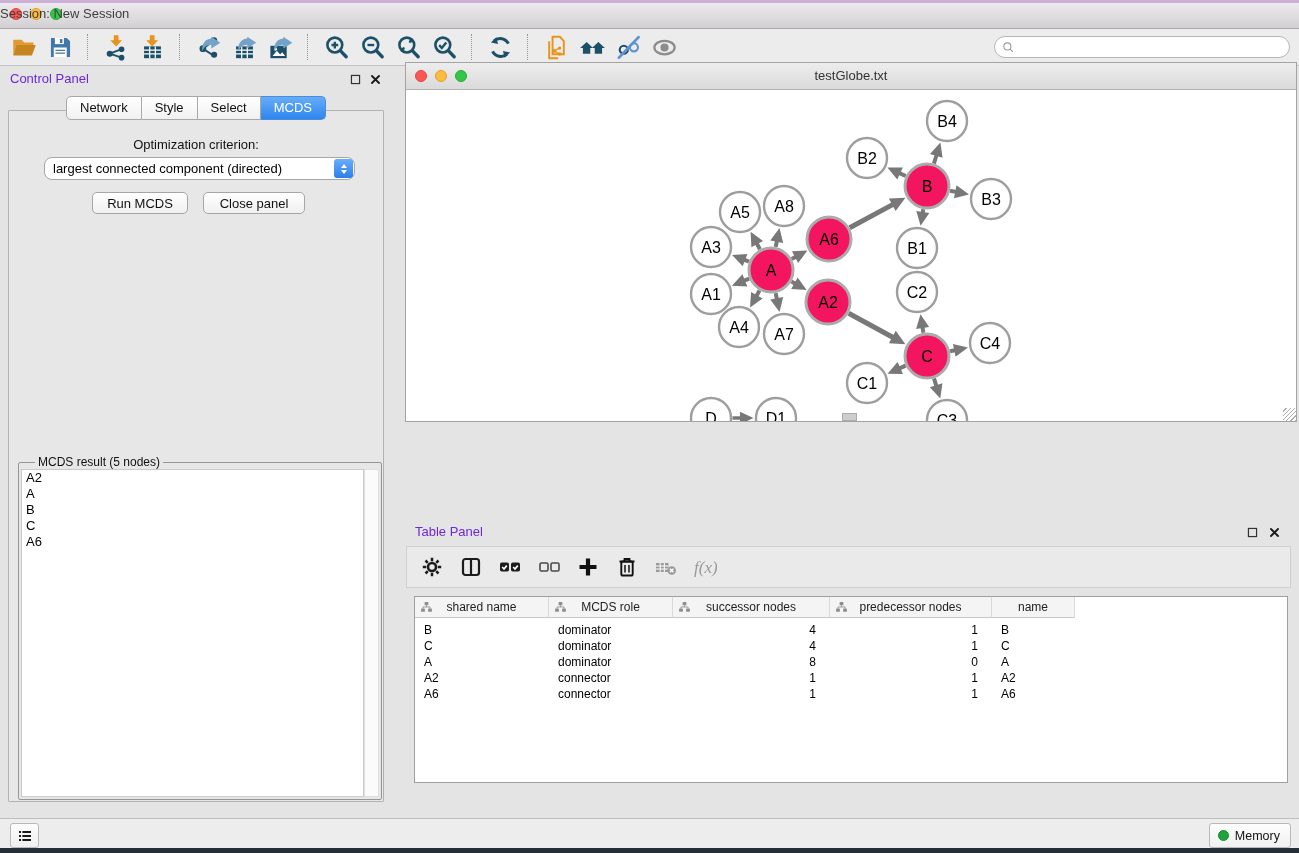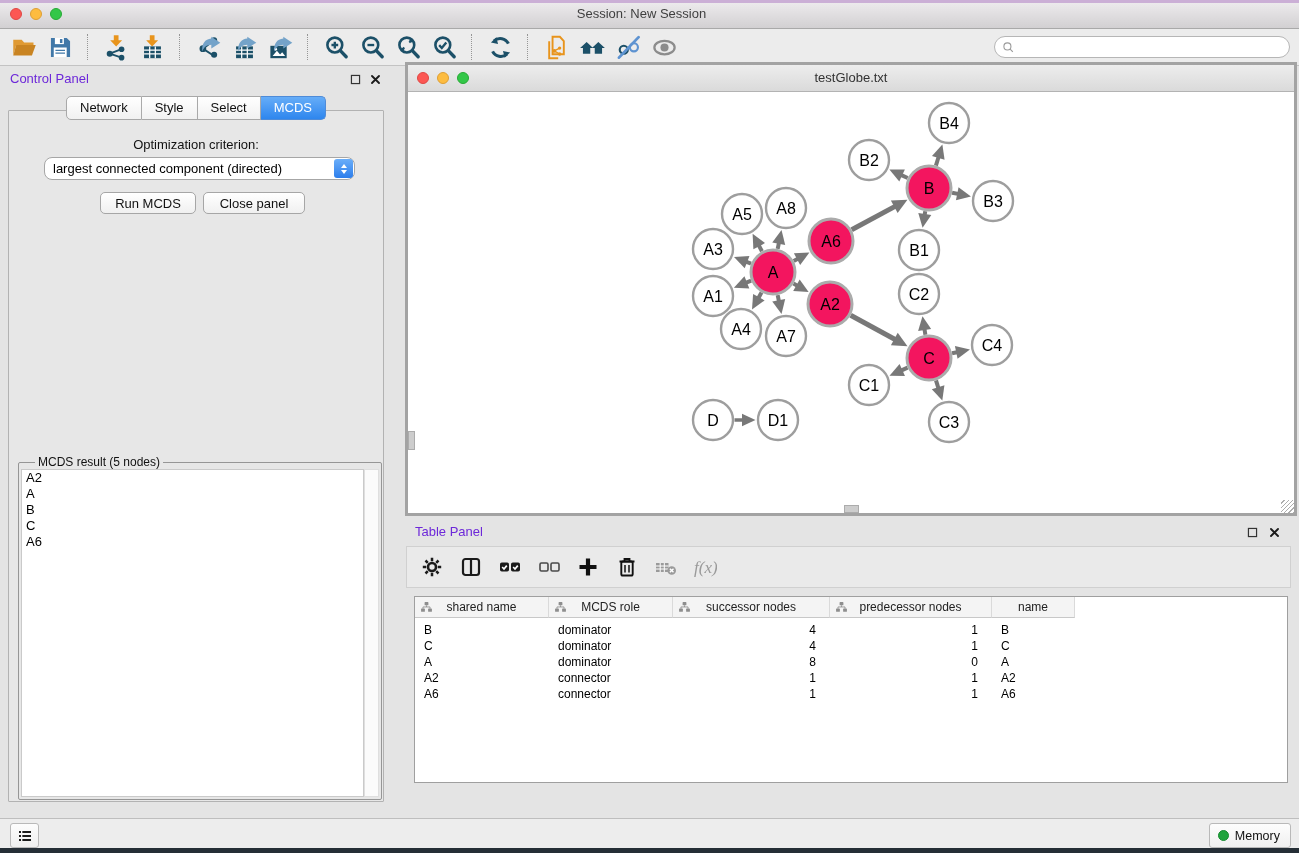--- a/index.html
+++ b/index.html
@@ -6,21 +6,21 @@
   .screen{position:relative;width:1299px;height:853px;background:#E4E4E4;
     font-family:"Liberation Sans",sans-serif;overflow:hidden;-webkit-font-smoothing:antialiased;}
   
   .titlebar{position:absolute;top:0;left:0;right:0;height:25px;
     background:linear-gradient(#ECEAEC,#D2D0D2);border-top:3px solid #CBAFD6;border-bottom:1px solid #A9A9A9;}
   .traffic{position:absolute;left:10px;top:5px;display:flex;gap:8px;}
   .light{width:12px;height:12px;border-radius:50%;box-sizing:border-box;}
   .light.red{background:#FC5753;border:1px solid #DF4744;}
   .light.yellow{background:#FDBC40;border:1px solid #DE9F34;}
   .light.green{background:#33C748;border:1px solid #27AA35;}
-  .win-title{position:absolute;left:0;right:16px;top:3px;text-align:center;font-size:13px;color:#3f3f3f;}
+  .win-title{position:absolute;left:0;right:16px;top:3px;text-align:left;font-size:13px;color:#3f3f3f;}
   
   .main-toolbar{position:absolute;top:29px;left:0;right:0;height:37px;background:#ECECEC;
     border-bottom:1px solid #C3C3C3;display:flex;align-items:center;padding:0 6px;box-sizing:border-box;}
   .tb-btn{width:36px;height:30px;display:flex;align-items:center;justify-content:center;background:none;border:none;padding:0;}
   .tb-btn .icon{width:27px;height:27px;display:block;}
   .icon svg{width:100%;height:100%;display:block;}
   .tb-sep{width:1px;height:26px;border-left:1px dotted #969696;margin:0 9px;}
   .search-wrap{position:absolute;right:9px;top:7px;width:280px;height:20px;background:#fff;
     border:1px solid #B6B6B6;border-radius:11px;display:flex;align-items:center;padding:0 7px;}
   .search-wrap .icon{width:13px;height:13px;flex:0 0 auto;}
@@ -49,31 +49,31 @@
     border:1px solid #A6A6A6;border-radius:8px;font-size:13px;display:flex;align-items:center;
     padding-left:8px;box-sizing:border-box;}
   .dd-stepper{position:absolute;right:1px;top:1px;bottom:1px;width:19px;border-radius:3px;
     background:linear-gradient(#6BAEF9,#2C7EEC);display:flex;flex-direction:column;
     align-items:center;justify-content:center;gap:2px;}
   .tri-up{width:0;height:0;border-left:3.5px solid transparent;border-right:3.5px solid transparent;border-bottom:4.5px solid #fff;}
   .tri-down{width:0;height:0;border-left:3.5px solid transparent;border-right:3.5px solid transparent;border-top:4.5px solid #fff;}
   .btn{position:absolute;height:22px;background:linear-gradient(#FFFFFF,#F0F0F0);border:1px solid #A6A6A6;
     border-radius:5px;font-size:13px;color:#111;display:flex;align-items:center;justify-content:center;
     font-family:"Liberation Sans",sans-serif;}
-  .btn-run{left:92px;top:126px;width:96px;margin-left:8px;}
+  .btn-run{left:92px;top:126px;width:96px;}
   .btn-closepanel{left:203px;top:126px;width:102px;}
   .mcds-fieldset{position:absolute;left:18px;top:389px;width:364px;height:345px;border:1px solid #969696;
     border-radius:2px;margin:0;padding:0;box-sizing:border-box;}
   .mcds-fieldset legend{font-size:12px;color:#111;margin-left:16px;padding:0 3px;background:#E7E7E7;}
   .mcds-list{position:absolute;left:2px;right:17px;top:0;bottom:2px;background:#fff;border:1px solid #CACACA;}
   .mcds-scroll{position:absolute;right:2px;top:0;bottom:2px;width:13px;background:#FBFBFB;border:1px solid #DFDFDF;}
   .mcds-item{font-size:13px;line-height:16px;padding-left:4px;color:#000;}
   
-  .net-window{position:absolute;left:405px;top:62px;width:892px;height:454px;background:#fff;
-    border:3px solid #a3a3a3;box-sizing:border-box;}
+  .net-window{position:absolute;left:405px;top:62px;width:892px;height:360px;background:#fff;
+    border:1px solid #a3a3a3;box-sizing:border-box;}
   .net-titlebar{position:absolute;top:0;left:0;right:0;height:26px;
     background:linear-gradient(#EDEDED,#DADADA);border-bottom:1px solid #B3B3B3;}
   .net-titlebar .traffic{top:7px;left:9px;}
   .net-title{position:absolute;left:0;right:0;top:5px;text-align:center;font-size:13px;color:#333;}
   .net-canvas{position:absolute;top:27px;left:0;right:0;bottom:0;background:#fff;overflow:hidden;}
   .net-canvas svg{position:absolute;top:0;left:0;}
   .vthumb{position:absolute;left:0px;top:339px;width:5px;height:17px;background:#CDCDCD;border:1px solid #ACACAC;}
   .hthumb{position:absolute;left:436px;bottom:0px;width:13px;height:6px;background:#CDCDCD;border:1px solid #ACACAC;}
   .grip{position:absolute;right:0;bottom:0;width:13px;height:13px;
     background:repeating-linear-gradient(135deg,transparent 0 2px,#ADADAD 2px 3px);}

